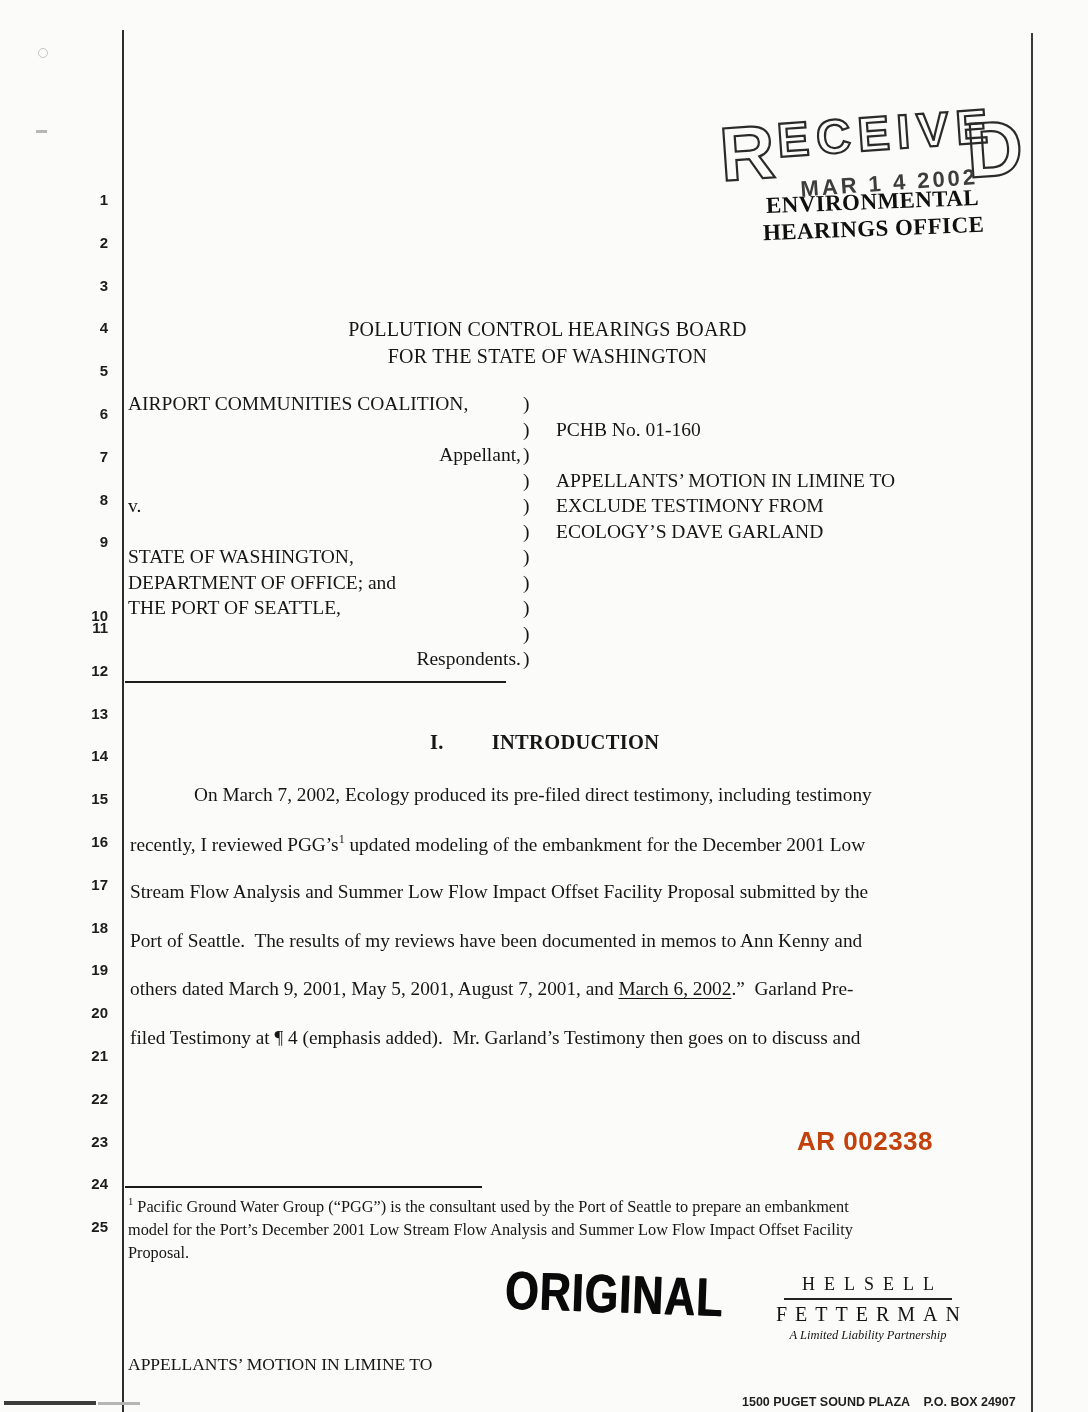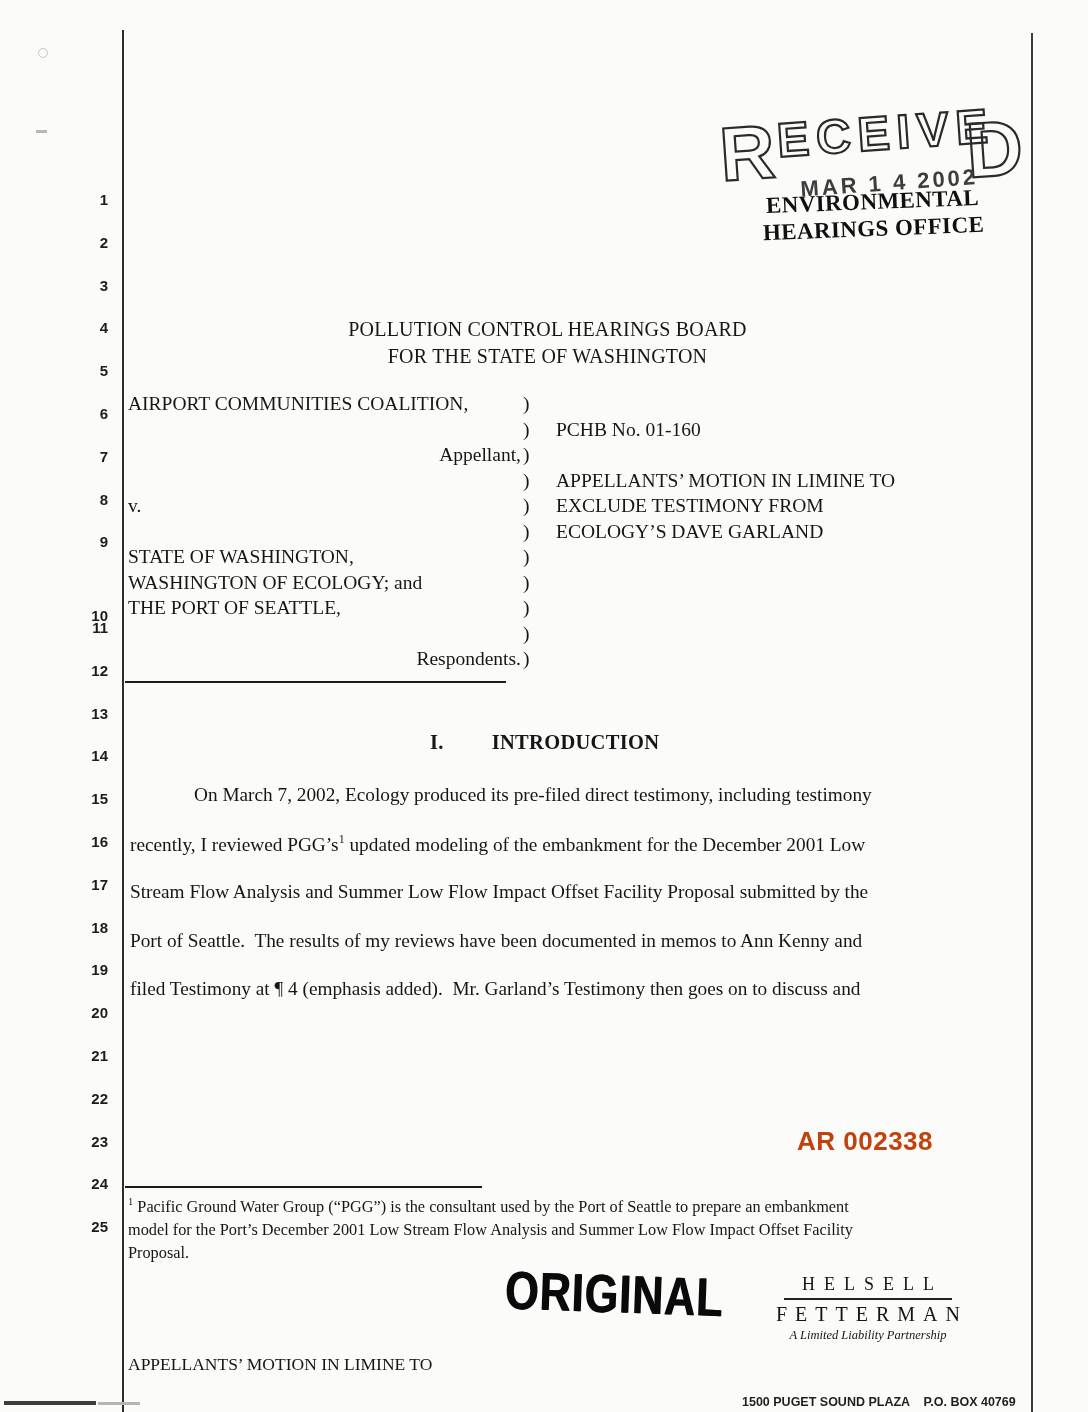--- a/index.html
+++ b/index.html
@@ -147,38 +147,39 @@
 
   <div class="caption">
     <div>
         <div class="cap-row"><div class="cap-left">AIRPORT COMMUNITIES COALITION,</div><div class="cap-paren">)</div><div class="cap-right"></div></div>
         <div class="cap-row"><div class="cap-left"></div><div class="cap-paren">)</div><div class="cap-right">PCHB No. 01-160</div></div>
         <div class="cap-row"><div class="cap-left cap-center">Appellant,</div><div class="cap-paren">)</div><div class="cap-right"></div></div>
         <div class="cap-row"><div class="cap-left"></div><div class="cap-paren">)</div><div class="cap-right">APPELLANTS’ MOTION IN LIMINE TO</div></div>
         <div class="cap-row"><div class="cap-left">v.</div><div class="cap-paren">)</div><div class="cap-right">EXCLUDE TESTIMONY FROM</div></div>
         <div class="cap-row"><div class="cap-left"></div><div class="cap-paren">)</div><div class="cap-right">ECOLOGY’S DAVE GARLAND</div></div>
         <div class="cap-row"><div class="cap-left">STATE OF WASHINGTON,</div><div class="cap-paren">)</div><div class="cap-right"></div></div>
-        <div class="cap-row"><div class="cap-left">WASHINGTON OF ECOLOGY; and</div><div class="cap-paren">)</div><div class="cap-right"></div></div>
+        <div class="cap-row"><div class="cap-left">DEPARTMENT OF OFFICE; and</div><div class="cap-paren">)</div><div class="cap-right"></div></div>
         <div class="cap-row"><div class="cap-left">THE PORT OF SEATTLE,</div><div class="cap-paren">)</div><div class="cap-right"></div></div>
         <div class="cap-row"><div class="cap-left"></div><div class="cap-paren">)</div><div class="cap-right"></div></div>
         <div class="cap-row"><div class="cap-left cap-center">Respondents.</div><div class="cap-paren">)</div><div class="cap-right"></div></div>
       </div>
   </div>
   <div class="caption-underline"></div>
 
   <div class="section-heading">
     <span>I.</span>
     <span>INTRODUCTION</span>
   </div>
 
   <div class="body-paragraph">
       <div class="body-line indent"><span>On March 7, 2002, Ecology produced its pre-filed direct testimony, including testimony</span></div>
       <div class="body-line"><span>recently, I reviewed PGG’s</span><sup>1</sup><span> updated modeling of the embankment for the December 2001 Low</span></div>
       <div class="body-line"><span>Stream Flow Analysis and Summer Low Flow Impact Offset Facility Proposal submitted by the</span></div>
       <div class="body-line"><span>Port of Seattle.  The results of my reviews have been documented in memos to Ann Kenny and</span></div>
+      <div class="body-line"><span>others dated March 9, 2001, May 5, 2001, August 7, 2001, and </span><span class="u">March 6, 2002</span><span>.”  Garland Pre-</span></div>
       <div class="body-line"><span>filed Testimony at ¶ 4 (emphasis added).  Mr. Garland’s Testimony then goes on to discuss and</span></div>
     </div>
 
   <div class="ar-number">AR 002338</div>
 
   <div class="footnote-rule"></div>
   <div class="footnote">
       <div class="footnote-line"><sup>1</sup><span> Pacific Ground Water Group (“PGG”) is the consultant used by the Port of Seattle to prepare an embankment</span></div>
       <div class="footnote-line"><span>model for the Port’s December 2001 Low Stream Flow Analysis and Summer Low Flow Impact Offset Facility</span></div>
       <div class="footnote-line"><span>Proposal.</span></div>
@@ -190,18 +191,18 @@
   </div>
 
   <div class="original-stamp">ORIGINAL</div>
 
   <div class="firm-block">
     <div class="firm-top">HELSELL</div>
     <div class="firm-rule"></div>
     <div class="firm-bottom">FETTERMAN</div>
     <div class="firm-sub">A Limited Liability Partnership</div>
     <div class="firm-addr">
-      <div>1500 PUGET SOUND PLAZA    P.O. BOX 40769</div>
+      <div>1500 PUGET SOUND PLAZA    P.O. BOX 24907</div>
       
     </div>
   </div>
 
 </div>
 
 </body></html>

